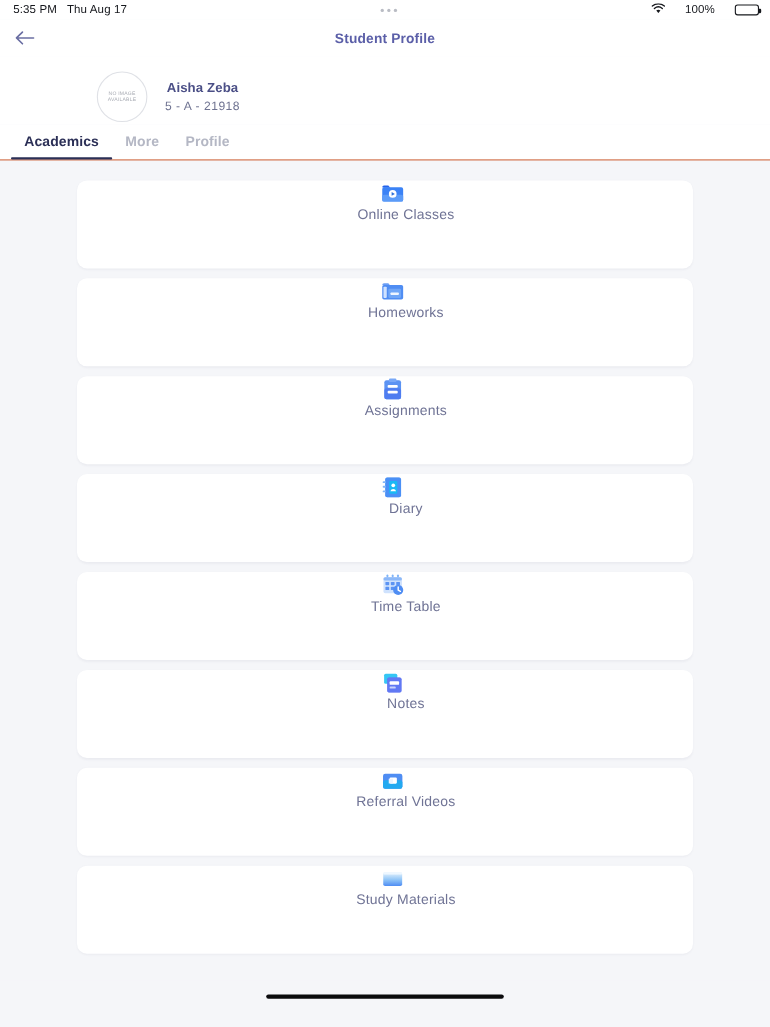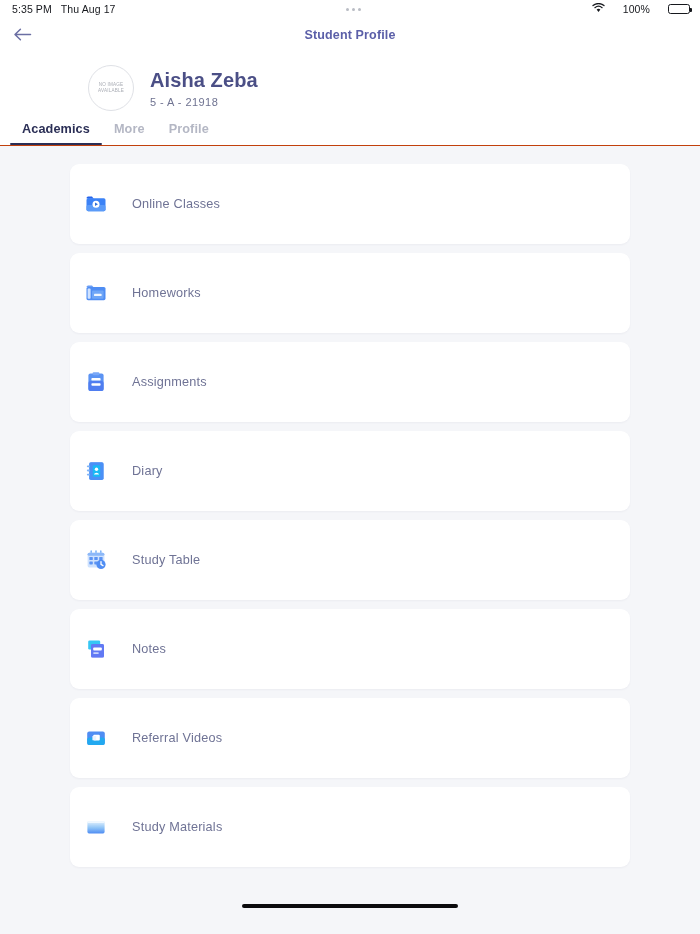--- a/index.html
+++ b/index.html
@@ -152,21 +152,21 @@
     flex: 0 0 auto;
   }
   .profile-text {
     margin-left: 16px;
     display: flex;
     flex-direction: column;
     justify-content: center;
     gap: 4px;
   }
   .profile-name {
-    font-size: 20px;
+    font-size: 12px;
     font-weight: 700;
     color: #4b4f86;
     letter-spacing: 0.1px;
     text-align: center;
   }
   .profile-meta {
     font-size: 11px;
     color: #6f7391;
     letter-spacing: 0.45px;
   }
@@ -218,20 +218,21 @@
     background: #ffffff;
     border-radius: 9px;
     height: 80px;
     margin-bottom: 9px;
     display: flex;
     align-items: center;
     padding-left: 14px;
     box-shadow: 0 1px 2px rgba(60, 64, 94, 0.05);
     cursor: pointer;
     box-sizing: border-box;
+    flex-direction: column;
   }
   .card-icon {
     width: 24px;
     height: 24px;
     display: flex;
     align-items: center;
     justify-content: center;
     flex: 0 0 auto;
   }
   .card-label {
@@ -385,21 +386,21 @@
             <rect x="9.3" y="8" width="3.4" height="3" rx="0.6"></rect>
             <rect x="14.2" y="8" width="3.4" height="3" rx="0.6"></rect>
             <rect x="4.4" y="12.4" width="3.4" height="3" rx="0.6"></rect>
             <rect x="9.3" y="12.4" width="3.4" height="3" rx="0.6"></rect>
             <rect x="14.2" y="12.4" width="3.4" height="3" rx="0.6"></rect>
           </g>
           <circle cx="16" cy="15.4" r="4.6" fill="#4f8df3"></circle>
           <path d="M16 12.6 V15.4 L18 16.6" stroke="#ffffff" stroke-width="1.3" fill="none" stroke-linecap="round"></path>
         </svg>
       </span>
-      <span class="card-label">Study Table</span>
+      <span class="card-label">Time Table</span>
     </div>
 
     <div class="card">
       <span class="card-icon">
         <svg width="22" height="22" viewBox="0 0 22 22">
           <rect x="3.2" y="2.4" width="12" height="9.2" rx="1.4" fill="#35c6f4"></rect>
           <rect x="6" y="6" width="13" height="13.6" rx="1.6" fill="#6a6ff2"></rect>
           <rect x="6" y="6" width="13" height="13.6" rx="1.6" fill="#5b80f5" opacity="0.6"></rect>
           <rect x="8.2" y="9.4" width="8.6" height="3.2" rx="0.8" fill="#ffffff"></rect>
           <rect x="8.2" y="14.2" width="5.6" height="1.8" rx="0.8" fill="#c9d4fb"></rect>

